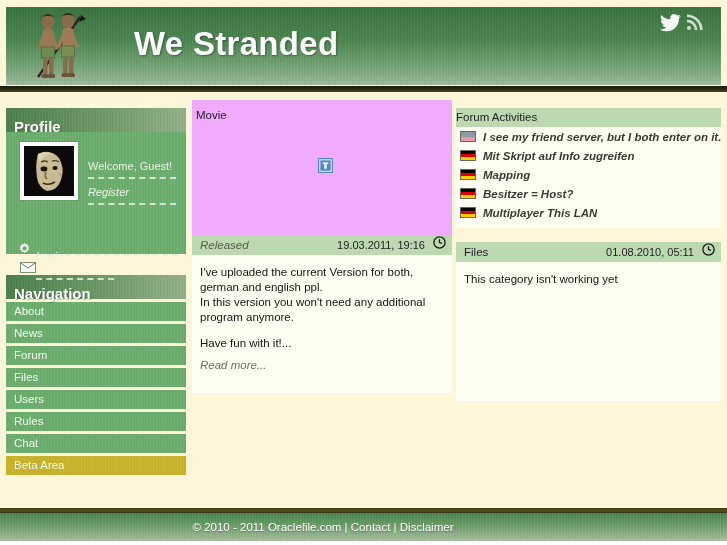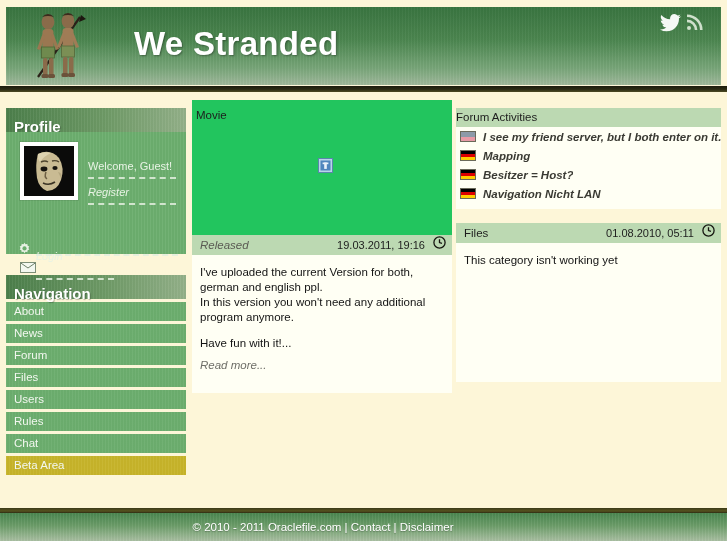--- a/index.html
+++ b/index.html
@@ -188,21 +188,21 @@
   
   #center {
     position: absolute;
     left: 192px;
     top: 8px;
     width: 260px;
   }
   #movie-box {
     position: relative;
     height: 135px;
-    background: #22c55e;
+    background: #f0abfc;
   }
   #movie-label {
     position: absolute;
     left: 4px;
     top: 9px;
     font-size: 11.5px;
     color: #1d1d1d;
   }
   #movie-placeholder {
     position: absolute;
@@ -515,29 +515,33 @@
 
       <div id="forum-panel">
         <div id="forum-head">Forum Activities</div>
         <div id="forum-items">
             <div class="forum-item">
               <span class="flag flag-uk"></span>
               <span class="forum-text">I see my friend server, but I both enter on it.</span>
             </div>
             <div class="forum-item">
               <span class="flag flag-de"></span>
+              <span class="forum-text">Mit Skript auf Info zugreifen</span>
+            </div>
+            <div class="forum-item">
+              <span class="flag flag-de"></span>
               <span class="forum-text">Mapping</span>
             </div>
             <div class="forum-item">
               <span class="flag flag-de"></span>
               <span class="forum-text">Besitzer = Host?</span>
             </div>
             <div class="forum-item">
               <span class="flag flag-de"></span>
-              <span class="forum-text">Navigation Nicht LAN</span>
+              <span class="forum-text">Multiplayer This LAN</span>
             </div>
           </div>
         <div style="height:6px;"></div>
       </div>
 
       <div class="article">
         <div class="article-head">
           <span class="article-title plain">Files</span>
           <span class="article-date">01.08.2010, 05:11</span>
           <span style="display:inline-block;">

